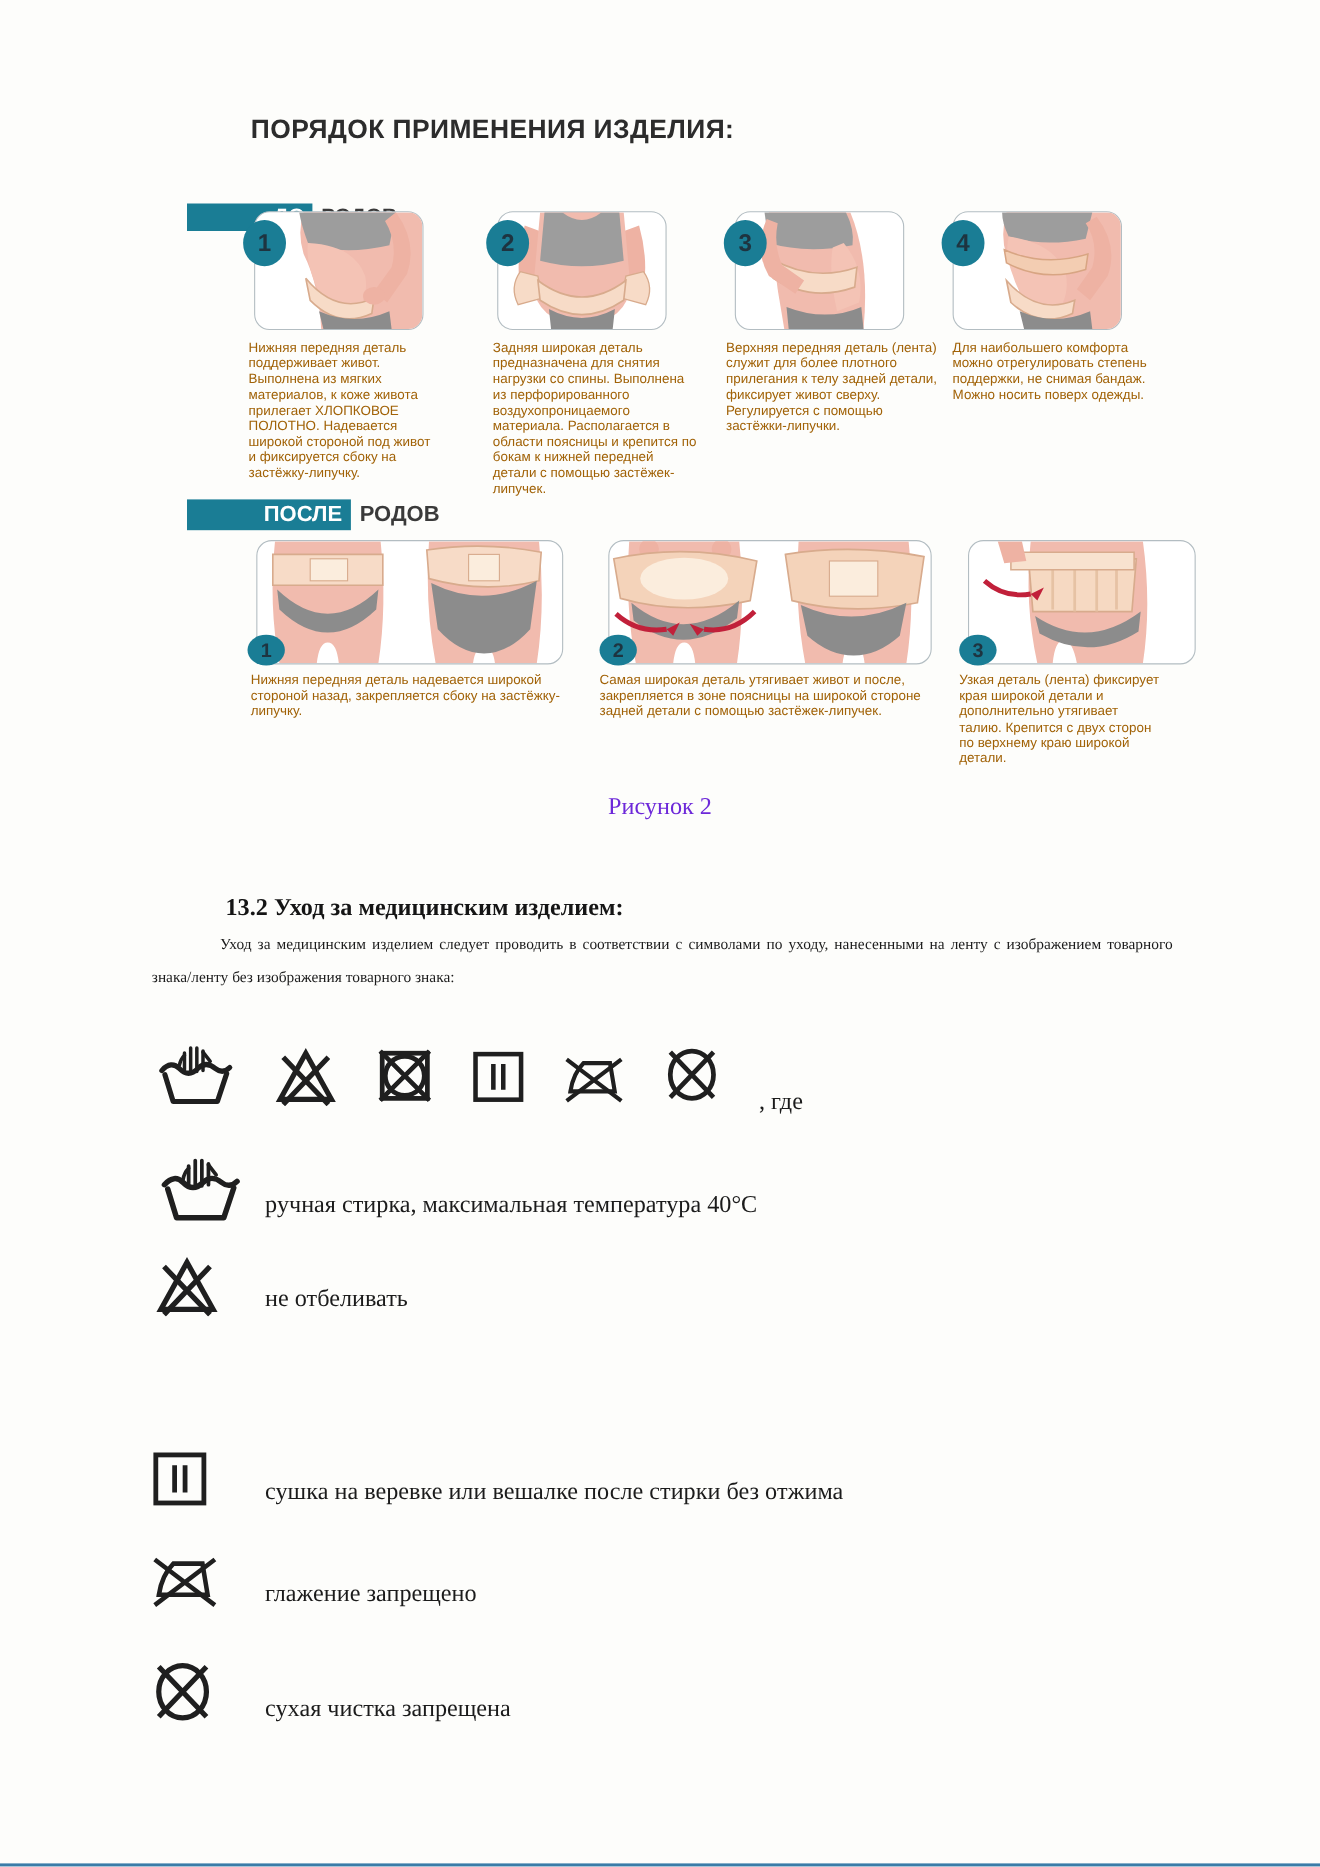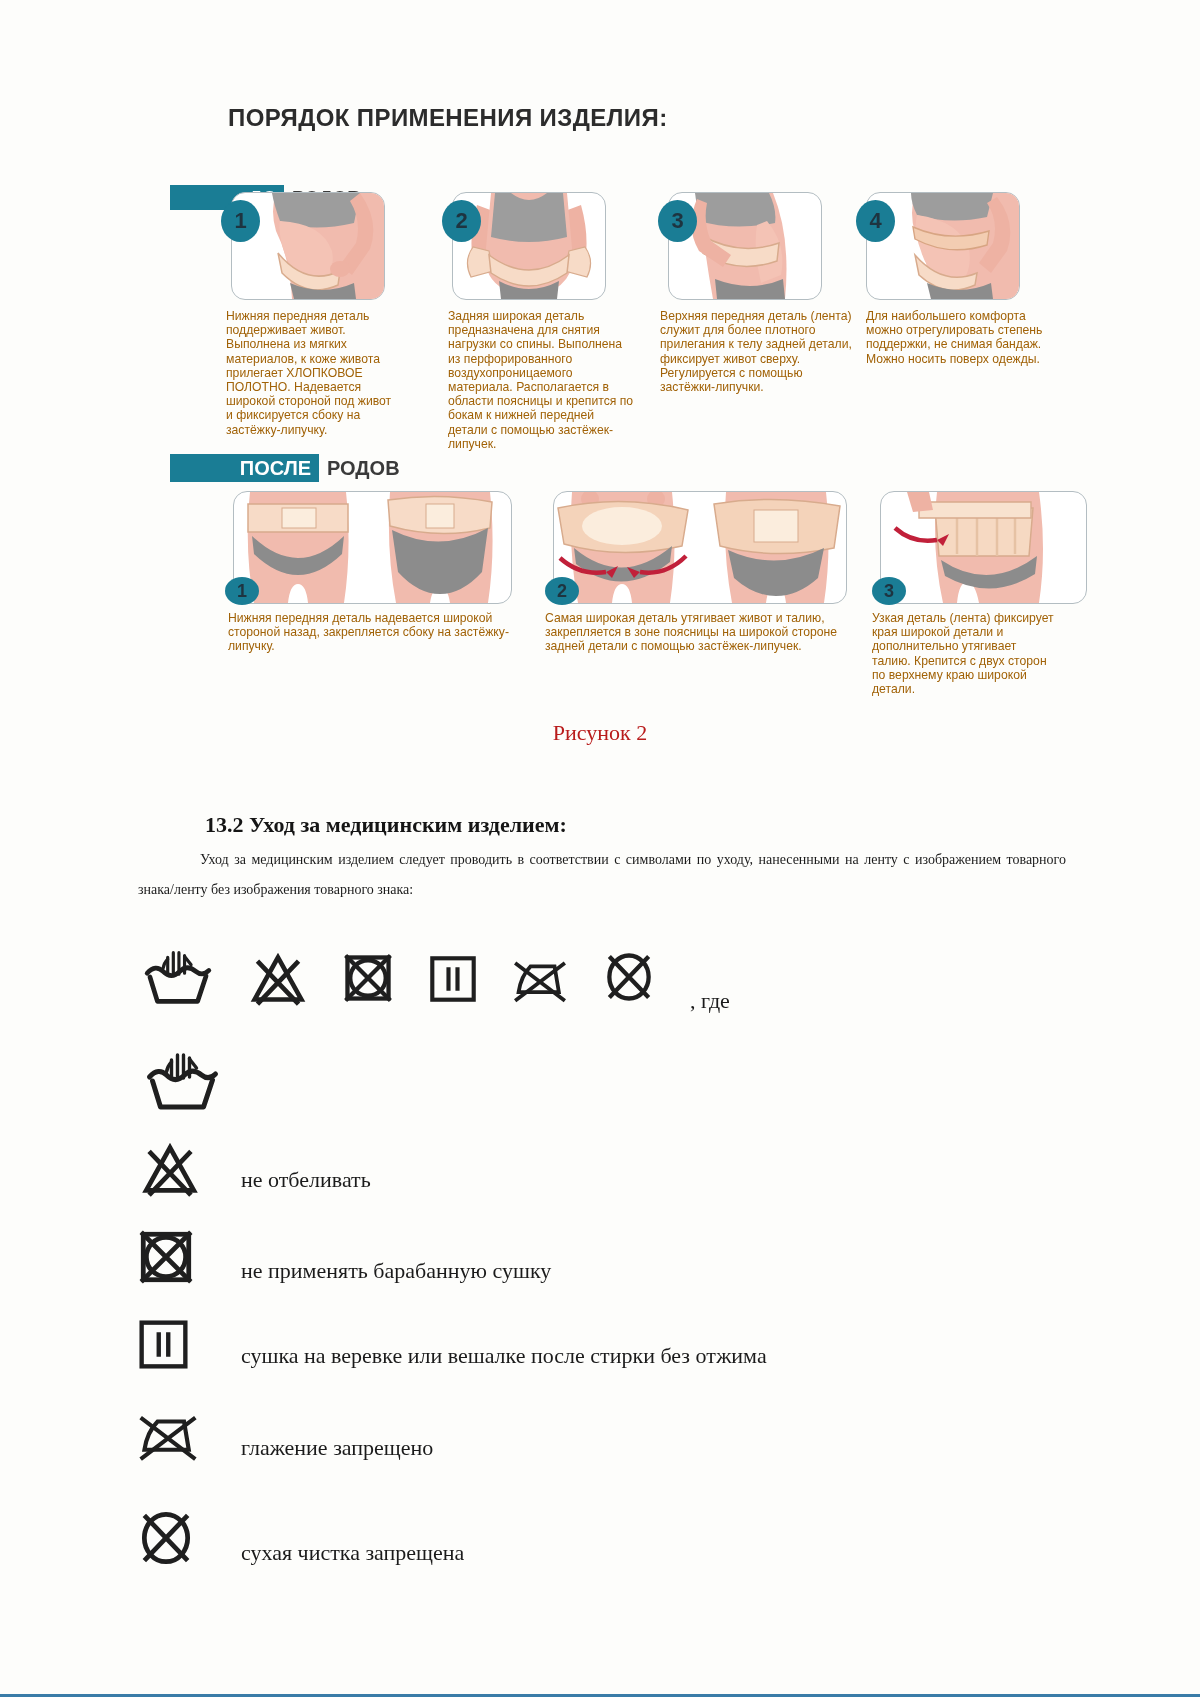--- a/index.html
+++ b/index.html
@@ -42,21 +42,21 @@
   .bc1{left:226px;top:309px;width:170px;}
   .bc2{left:448px;top:309px;width:186px;}
   .bc3{left:660px;top:309px;width:192px;}
   .bc4{left:866px;top:309px;width:180px;}
   .ac1{left:228px;top:611px;width:312px;}
   .ac2{left:545px;top:611px;width:318px;}
   .ac3{left:872px;top:611px;width:186px;}
 
   
   .figure-label{position:absolute;left:0;top:720px;width:1200px;text-align:center;
-    font-family:"Liberation Serif",serif;font-size:22px;color:#b91c1c;}
+    font-family:"Liberation Serif",serif;font-size:22px;color:#6d28d9;}
   .care-heading{position:absolute;left:205px;top:812px;margin:0;
     font-family:"Liberation Serif",serif;font-size:22px;font-weight:700;color:#151515;}
   .care-intro{position:absolute;left:138px;top:845px;width:928px;margin:0;
     font-family:"Liberation Serif",serif;font-size:14px;line-height:29.5px;color:#1b1b1b;
     text-align:justify;text-indent:62px;}
 
   
   .symbols-row{position:absolute;left:140px;top:948px;display:flex;align-items:flex-end;gap:30px;}
   .symbols-row svg{display:block;}
   .symbols-suffix{font-family:"Liberation Serif",serif;font-size:22px;color:#1b1b1b;
@@ -239,21 +239,21 @@
       <path d="M56 48 l12 -6 -6 12Z" fill="#c1203a"></path>
       <path d="M60 68 Q108 100 156 64 L154 82 Q110 110 64 84Z" fill="#8c8c8c"></path>
     </svg>
   </div>
 
   <span class="badge badge-after ab1">1</span>
   <span class="badge badge-after ab2">2</span>
   <span class="badge badge-after ab3">3</span>
 
   <p class="cap ac1">Нижняя передняя деталь надевается широкой стороной назад, закрепляется сбоку на застёжку-липучку.</p>
-  <p class="cap ac2">Самая широкая деталь утягивает живот и талию, закрепляется в зоне поясницы на широкой стороне задней детали с помощью застёжек-липучек.</p>
+  <p class="cap ac2">Самая широкая деталь утягивает живот и после, закрепляется в зоне поясницы на широкой стороне задней детали с помощью застёжек-липучек.</p>
   <p class="cap ac3">Узкая деталь (лента) фиксирует края широкой детали и дополнительно утягивает талию. Крепится с двух сторон по верхнему краю широкой детали.</p>
 
   <div class="figure-label">Рисунок 2</div>
 
   <h2 class="care-heading">13.2 Уход за медицинским изделием:</h2>
   <p class="care-intro">Уход за медицинским изделием следует проводить в соответствии с символами по уходу, нанесенными на ленту с изображением товарного знака/ленту без изображения товарного знака:</p>
 
   <div class="symbols-row">
     <svg width="76" height="58" viewBox="0 0 76 62">
         <use href="#sym-handwash"></use>
@@ -275,37 +275,30 @@
       </svg>
     <span class="symbols-suffix">, где</span>
   </div>
 
   <div class="care-item r1">
     <span class="ci-icon">
       <svg width="95" height="62" viewBox="0 0 76 62">
           <use href="#sym-handwash"></use>
         </svg>
     </span>
+    <span class="ci-label">ручная стирка, максимальная температура 40°C</span>
   </div>
   <div class="care-item r2">
     <span class="ci-icon">
       <svg width="70" height="57" viewBox="0 0 64 60">
           <use href="#sym-nobleach"></use>
         </svg>
     </span>
     <span class="ci-label">не отбеливать</span>
   </div>
-  <div class="care-item r3">
-    <span class="ci-icon">
-      <svg width="62" height="62" viewBox="0 0 60 60">
-          <use href="#sym-notumble"></use>
-        </svg>
-    </span>
-    <span class="ci-label">не применять барабанную сушку</span>
-  </div>
   <div class="care-item r5">
     <span class="ci-icon">
       <svg width="66" height="55" viewBox="0 0 70 58">
           <use href="#sym-noiron"></use>
         </svg>
     </span>
     <span class="ci-label">глажение запрещено</span>
   </div>
   <div class="care-item r4">
     <span class="ci-icon">

